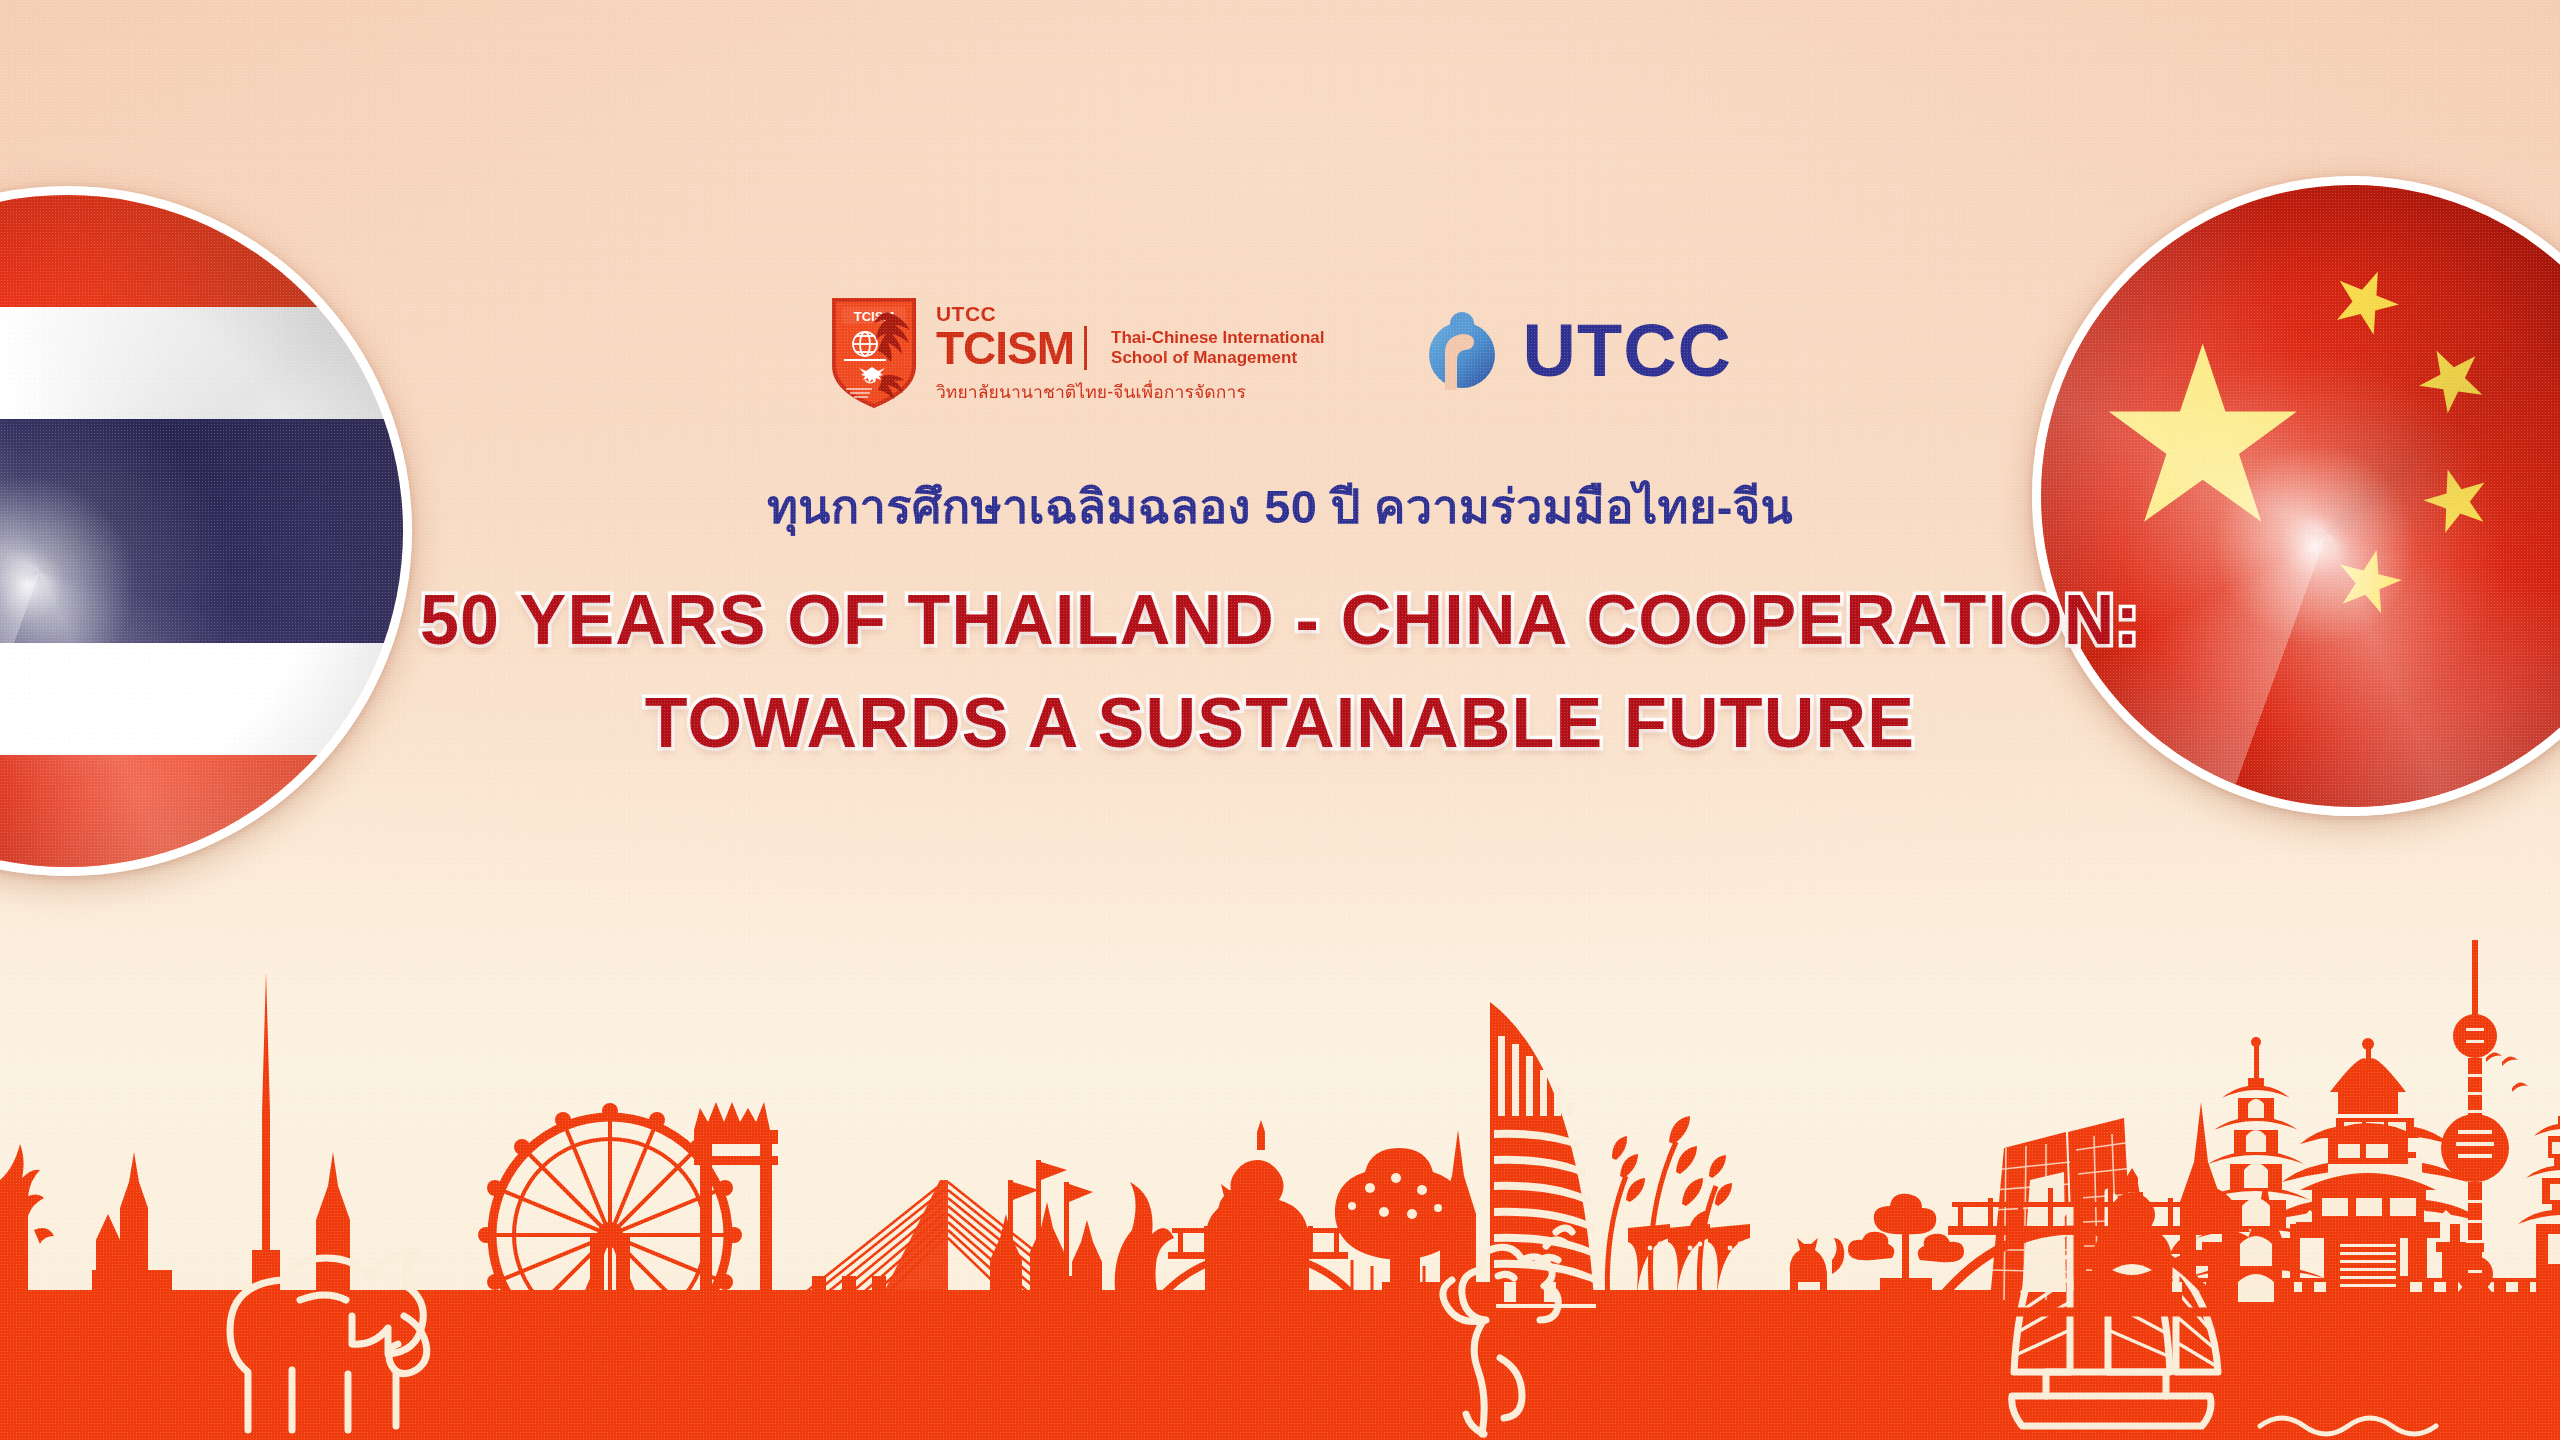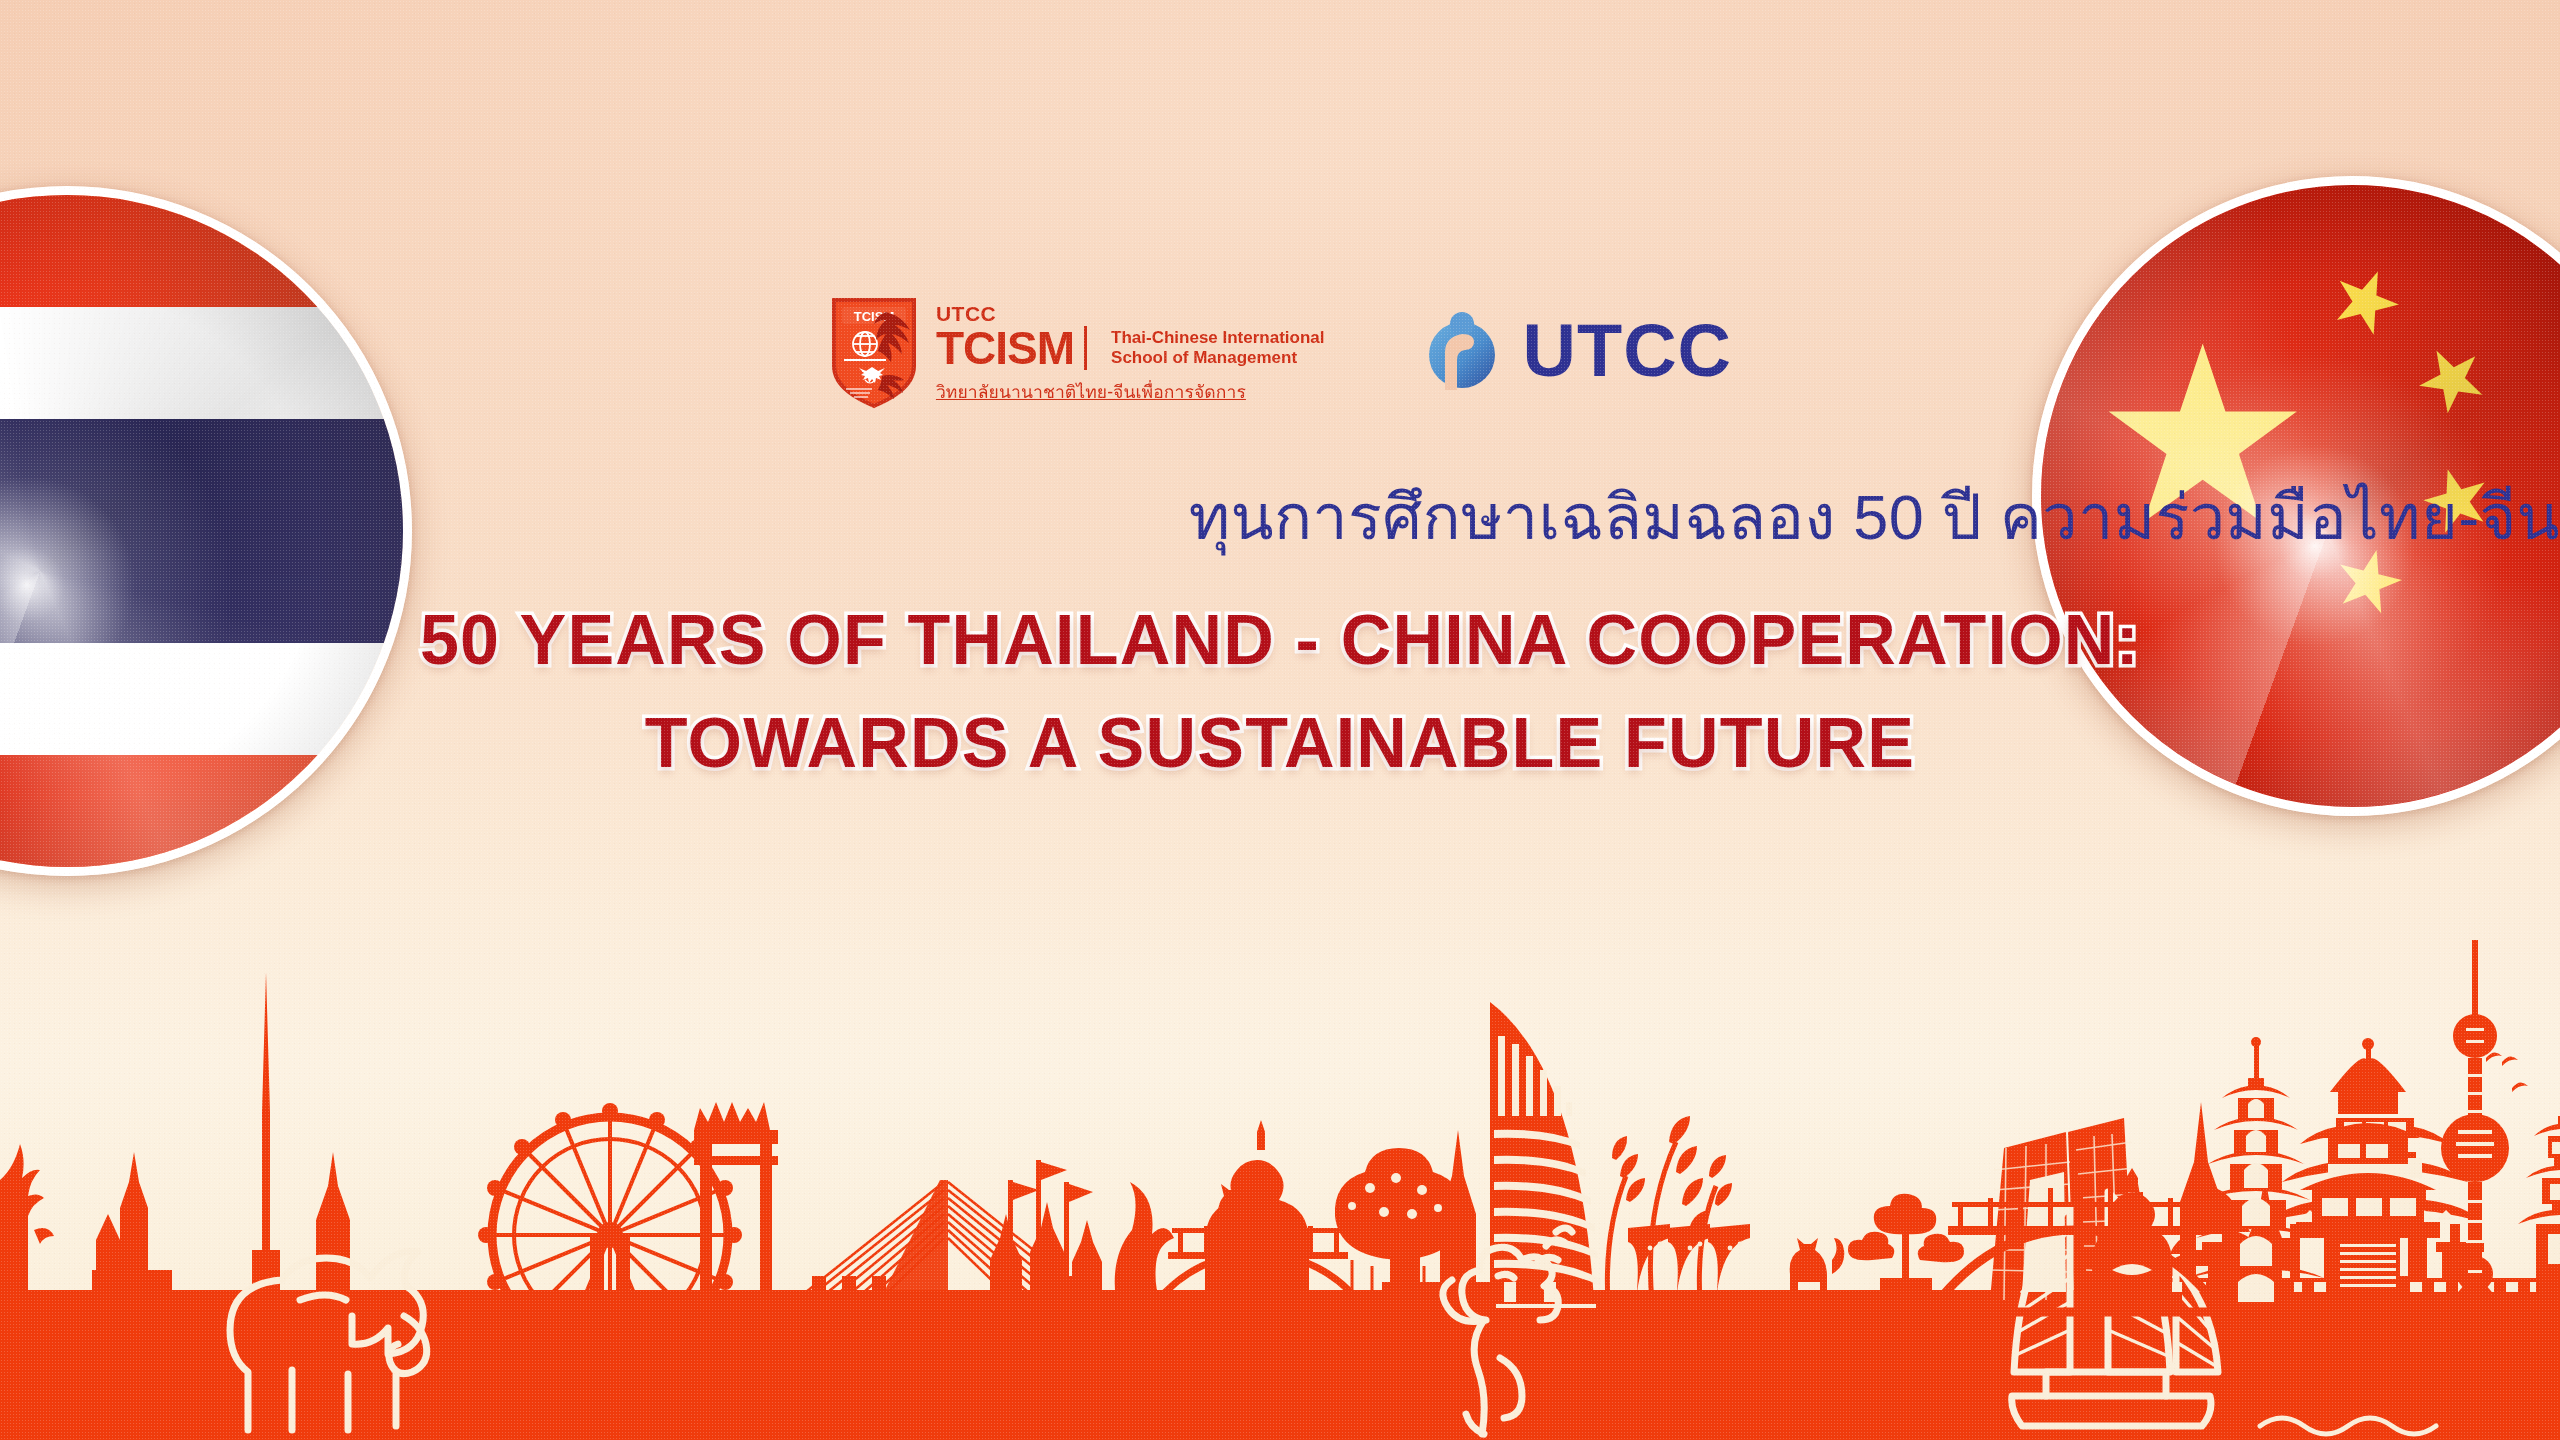--- a/index.html
+++ b/index.html
@@ -110,36 +110,36 @@
   .tcism-word {
     font-size:46px; font-weight:700; color:#cf2f17;
     letter-spacing:-1px; line-height:.92;
   }
   .tcism-bar { width:3px; height:44px; background:#cf2f17; }
   .tcism-sub {
     font-size:17px; font-weight:700; color:#cf2f17;
     line-height:1.16; white-space:pre-line;margin-left:14px;
   }
   .tcism-thai {
-    font-size:17.5px; color:#cf2f17; margin-top:14px; letter-spacing:.1px;text-decoration:underline;
+    font-size:17.5px; color:#cf2f17; margin-top:14px; letter-spacing:.1px;
   }
 
   
   .utcc { display:flex; align-items:center; gap:20px; }
   .utcc-mark { width:82px; height:82px; flex:0 0 auto; }
   .utcc-word {
     font-size:74px; font-weight:700; color:#2e3192;
     letter-spacing:1px; line-height:1;
   }
 
   
   .headlines { position:absolute; left:0; right:0; top:478px; text-align:center; }
   #headline-thai {
-    font-size:63px; font-weight:400; color:#2e3192;
-    letter-spacing:.3px; line-height:1.25;text-align:right;
+    font-size:47px; font-weight:700; color:#2e3192;
+    letter-spacing:.3px; line-height:1.25;
   }
   .headline-en {
     font-size:70px; font-weight:900; color:#b30f18;
     letter-spacing:1.2px; line-height:1.42;
     -webkit-text-stroke:7px #ffffff;
     paint-order:stroke fill;
     text-shadow:0 5px 9px rgba(150,60,30,.22);
   }
   #headline-en-1 { margin-top:34px; }
   #headline-en-2 { margin-top:4px; }

